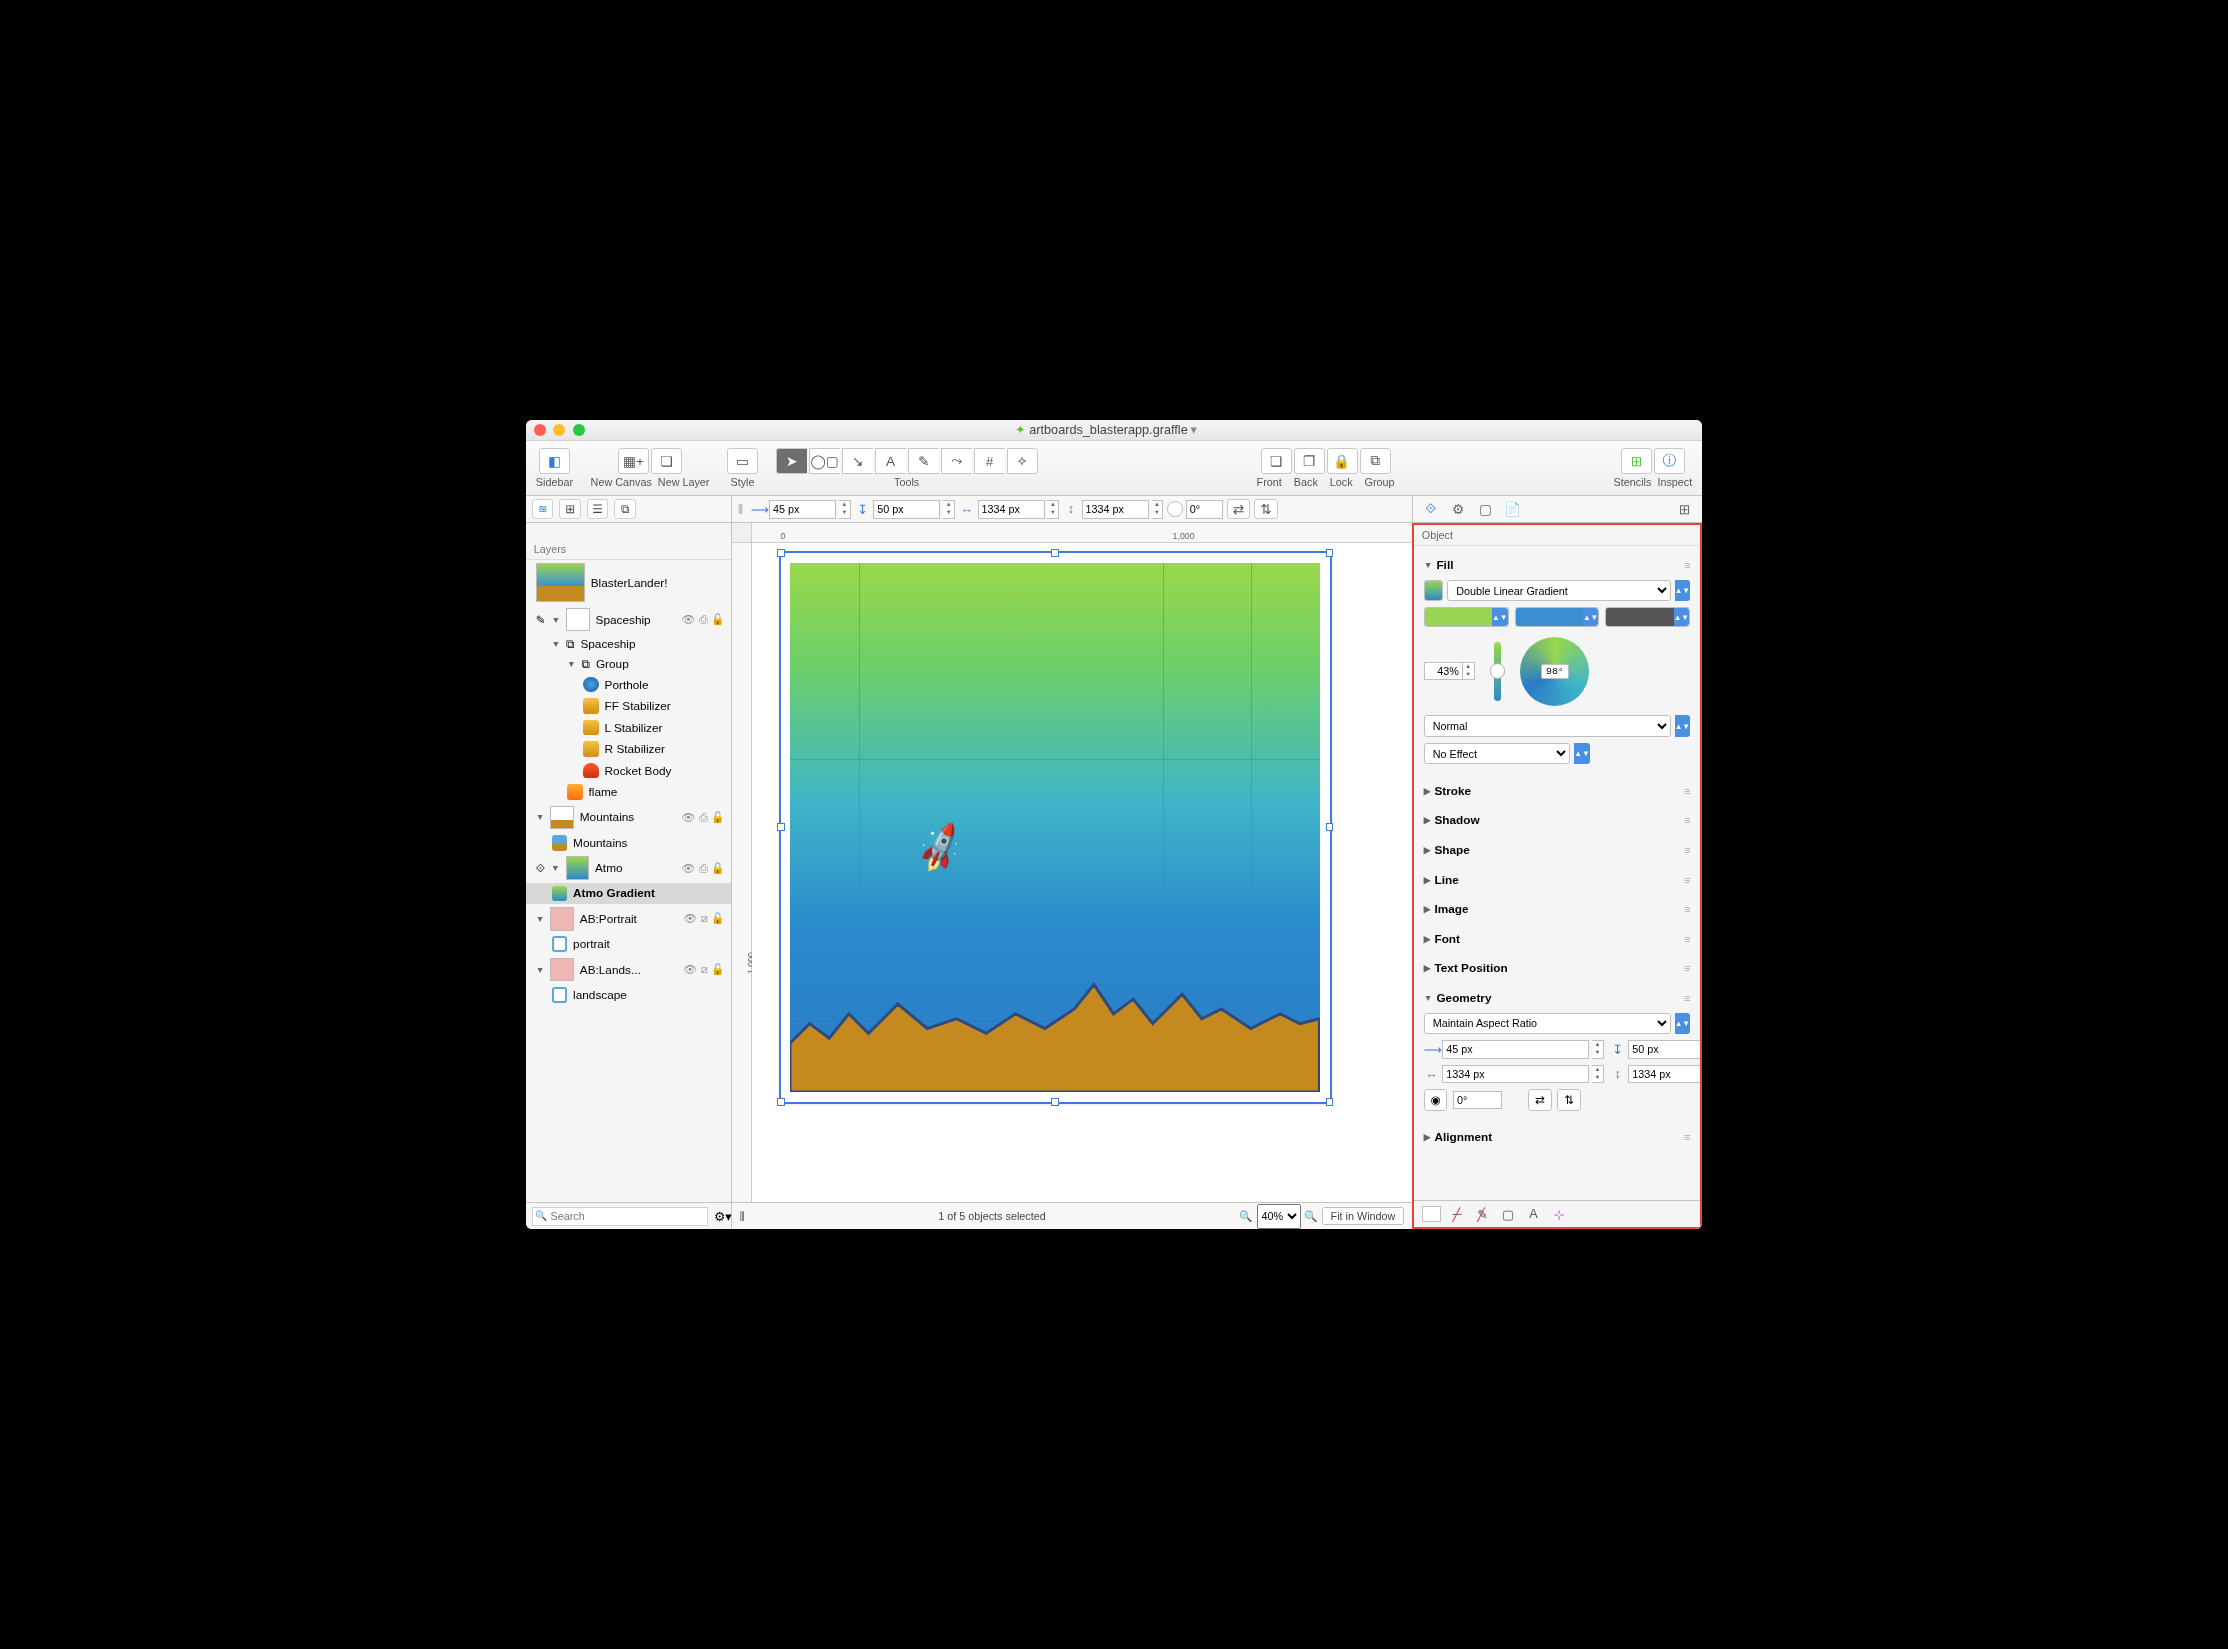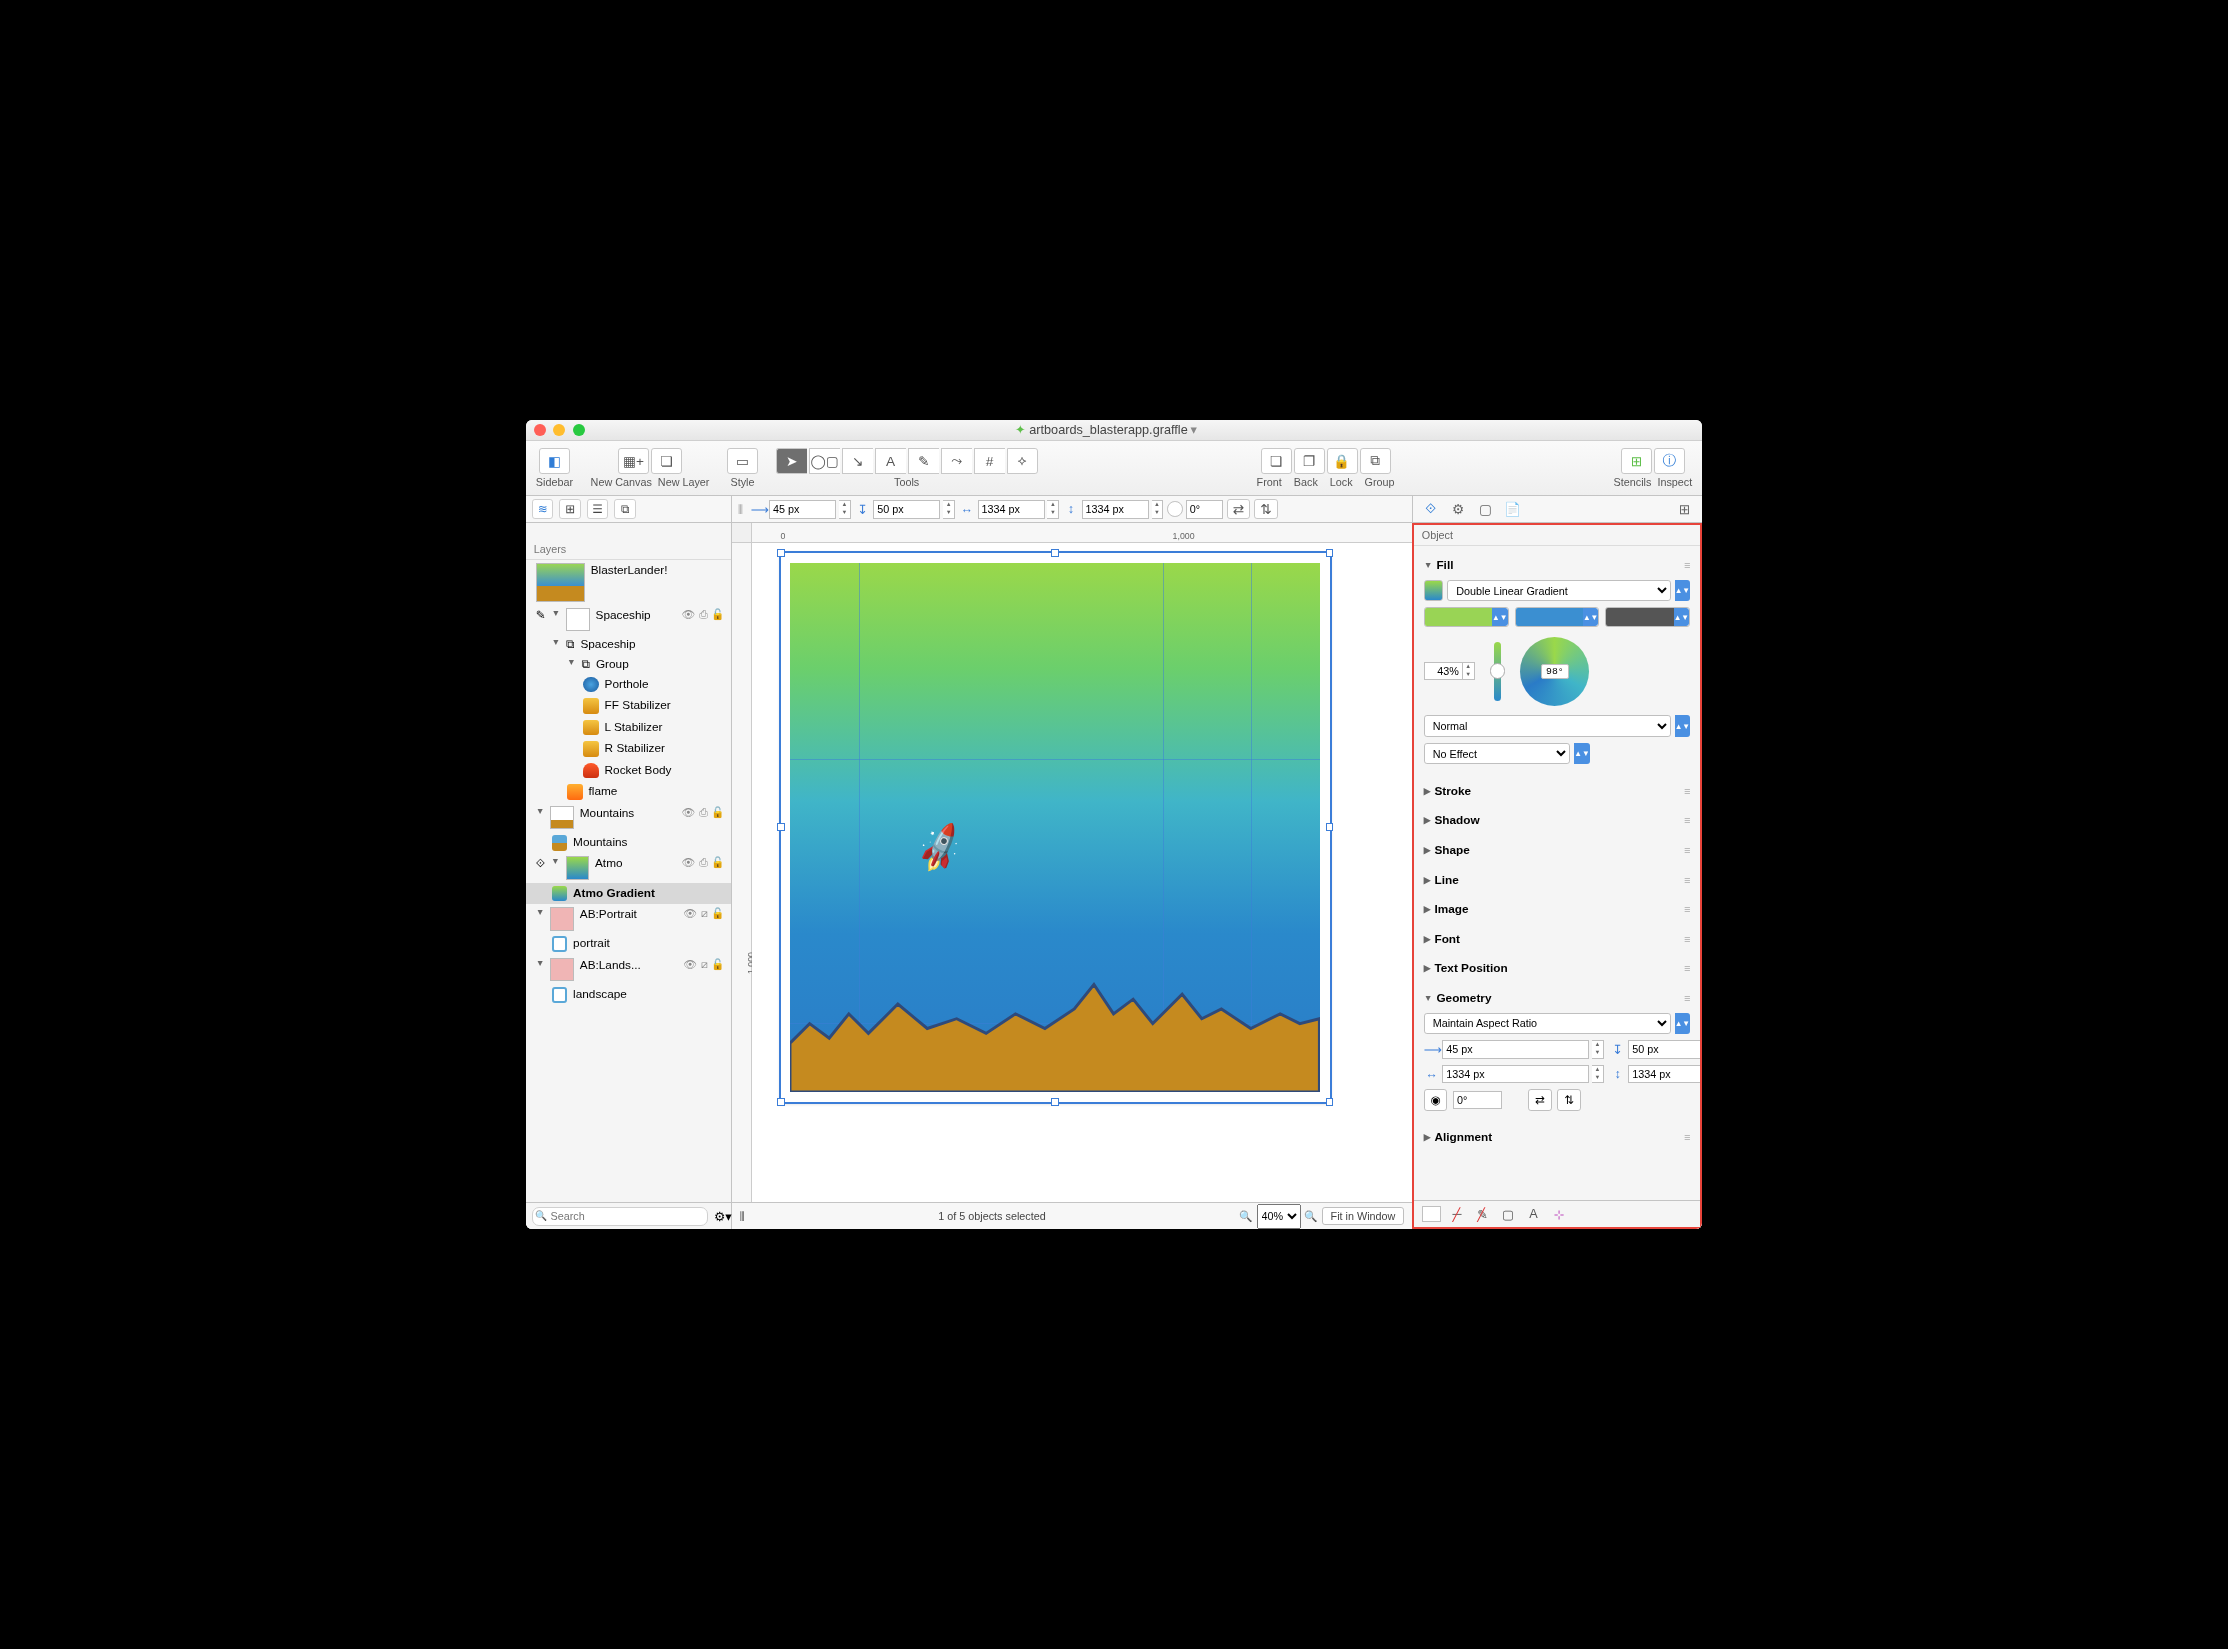--- a/index.html
+++ b/index.html
@@ -33,30 +33,30 @@
 .stepper div{flex:1; font-size:5.9px; text-align:center; line-height:7.8px; color:#666;}
 .sub-right { width:290px; display:flex; align-items:center; gap:3.9px; padding:0 5.9px; border-left:1px solid #c4c4c4; height:100%;}
 .insp-tab { width:23.5px; height:21.6px; display:flex; align-items:center; justify-content:center; font-size:13.7px; color:#666; border-radius:2.9px;}
 .insp-tab.active{ color:#2f7cd6; }
 .insp-tab.right{ margin-left:auto;}
 
 .content { display:flex; height:706px; background:#fff;}
 .sidebar { width:206px; background:#f5f5f5; border-right:1px solid #c4c4c4; display:flex; flex-direction:column; font-size:11.8px;}
 .side-hdr { padding:3.9px 7.8px; font-size:10.8px; color:#777; border-bottom:1px solid #dcdcdc;margin-top:16px;}
 .side-body{ flex:1; overflow:auto;}
-.layer-row { display:flex; gap:5.9px; padding:2.9px 5.9px; }
+.layer-row { display:flex; align-items:center; gap:5.9px; padding:2.9px 5.9px; }
 .layer-row.sel { background:#d8d8d8; font-weight:bold;}
 .thumb { width:49px; height:39px; border:1px solid #bbb; background:linear-gradient(to bottom,#99d455,#3b8fd1 60%, #c58a1f 60%);}
 .thumb.sm{width:23.5px;height:23.5px;}
 .disc { font-size:8.8px; color:#666; cursor:pointer;}
 .lvl1{padding-left:9.8px;} .lvl2{padding-left:25.5px;} .lvl3{padding-left:41px;} .lvl4{padding-left:57px;}
 .row-icons { margin-left:auto; display:flex; gap:3.9px; color:#888; font-size:10.8px;}
 .shape-ico{ width:15.7px; height:15.7px; display:inline-block; border-radius:2.9px;}
 .side-footer { height:27.4px; border-top:1px solid #c4c4c4; display:flex; align-items:center; gap:5.9px; padding:0 5.9px;}
-.search { flex:1; height:19px; border:1px solid #d0d0d0; border-radius:7px; background:#fff; font-size:10.8px; padding:0 17.6px; color:#999;}
+.search { flex:1; height:19px; border:1px solid #d0d0d0; border-radius:0; background:#fff; font-size:10.8px; padding:0 17.6px; color:#999;}
 .search-wrap{ position:relative; flex:1;}
 .search-wrap::before{ content:"🔍"; position:absolute; left:3.9px; top:2.9px; font-size:9.8px; color:#999;}
 
 .canvas-area { flex:1; display:flex; flex-direction:column; background:#fff; position:relative;}
 .ruler-corner{position:absolute; left:0; top:0; width:19.6px; height:19.6px; background:#f0f0f0; border-right:1px solid #ccc; border-bottom:1px solid #ccc; z-index:2;}
 .ruler-h{position:absolute; left:19.6px; right:0; top:0; height:19.6px; background:#f7f7f7; border-bottom:1px solid #ccc; font-size:8.8px; color:#666; display:flex; align-items:flex-end; padding-bottom:1px;}
 .ruler-h span{ position:absolute;}
 .ruler-v{position:absolute; left:0; top:19.6px; bottom:27.4px; width:19.6px; background:#f7f7f7; border-right:1px solid #ccc; font-size:8.8px; color:#666;}
 .ruler-v span{ position:absolute; transform:rotate(-90deg); transform-origin:left top;}
 .canvas-scroll{ position:absolute; left:19.6px; top:19.6px; right:0; bottom:27.4px; overflow:hidden; background:#fff;}

